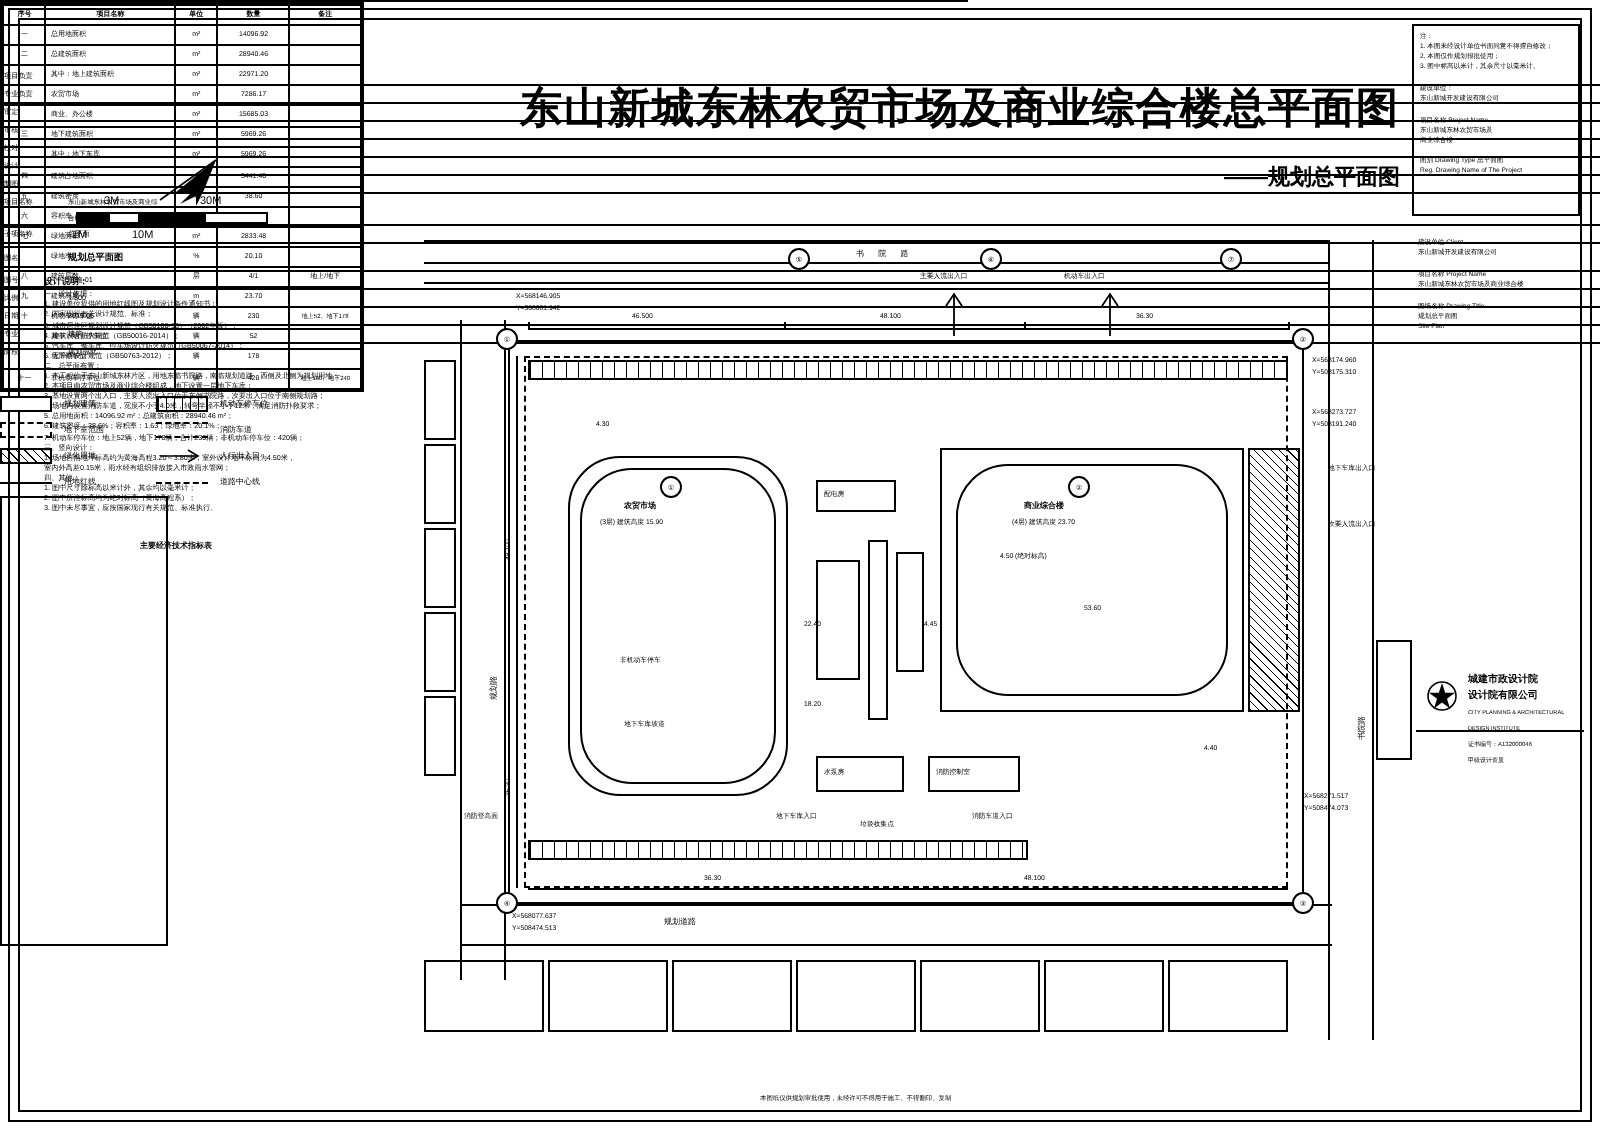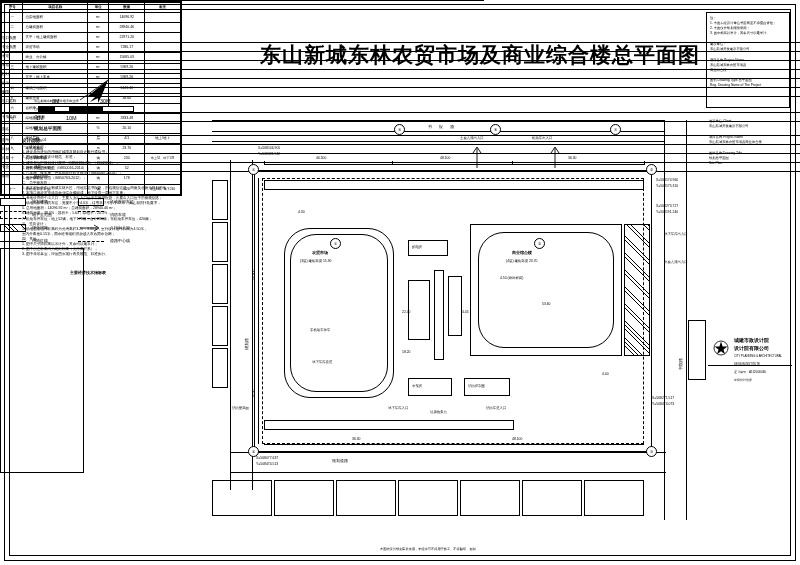--- a/index.html
+++ b/index.html
@@ -72,20 +72,21 @@
 </head>
 <body>
 
 <div id="sheet">
 
   <div class="bd" id="frame-outer"></div>
   <div class="bd" id="frame-inner"></div>
 
   <div class="txt" id="title-main">东山新城东林农贸市场及商业综合楼总平面图</div>
   <div id="title-rule"></div>
+  <div class="txt" id="title-sub">——规划总平面图</div>
 
   <svg id="north" viewBox="0 0 36 26">
     <path d="M30 2 L10 18 L17 19 L12 24 L20 20 L20 25 L24 17 Z" fill="#000"></path>
     <path d="M2 22 L30 2" stroke="#000" stroke-width="0.8" fill="none"></path>
   </svg>
 
   <div id="scalebar">
     <div class="sbseg" style="left:0;top:0;width:16px;background:#000;"></div>
     <div class="sbseg" style="left:16px;top:0;width:16px;background:#fff;"></div>
     <div class="sbseg" style="left:32px;top:0;width:32px;background:#000;"></div>

